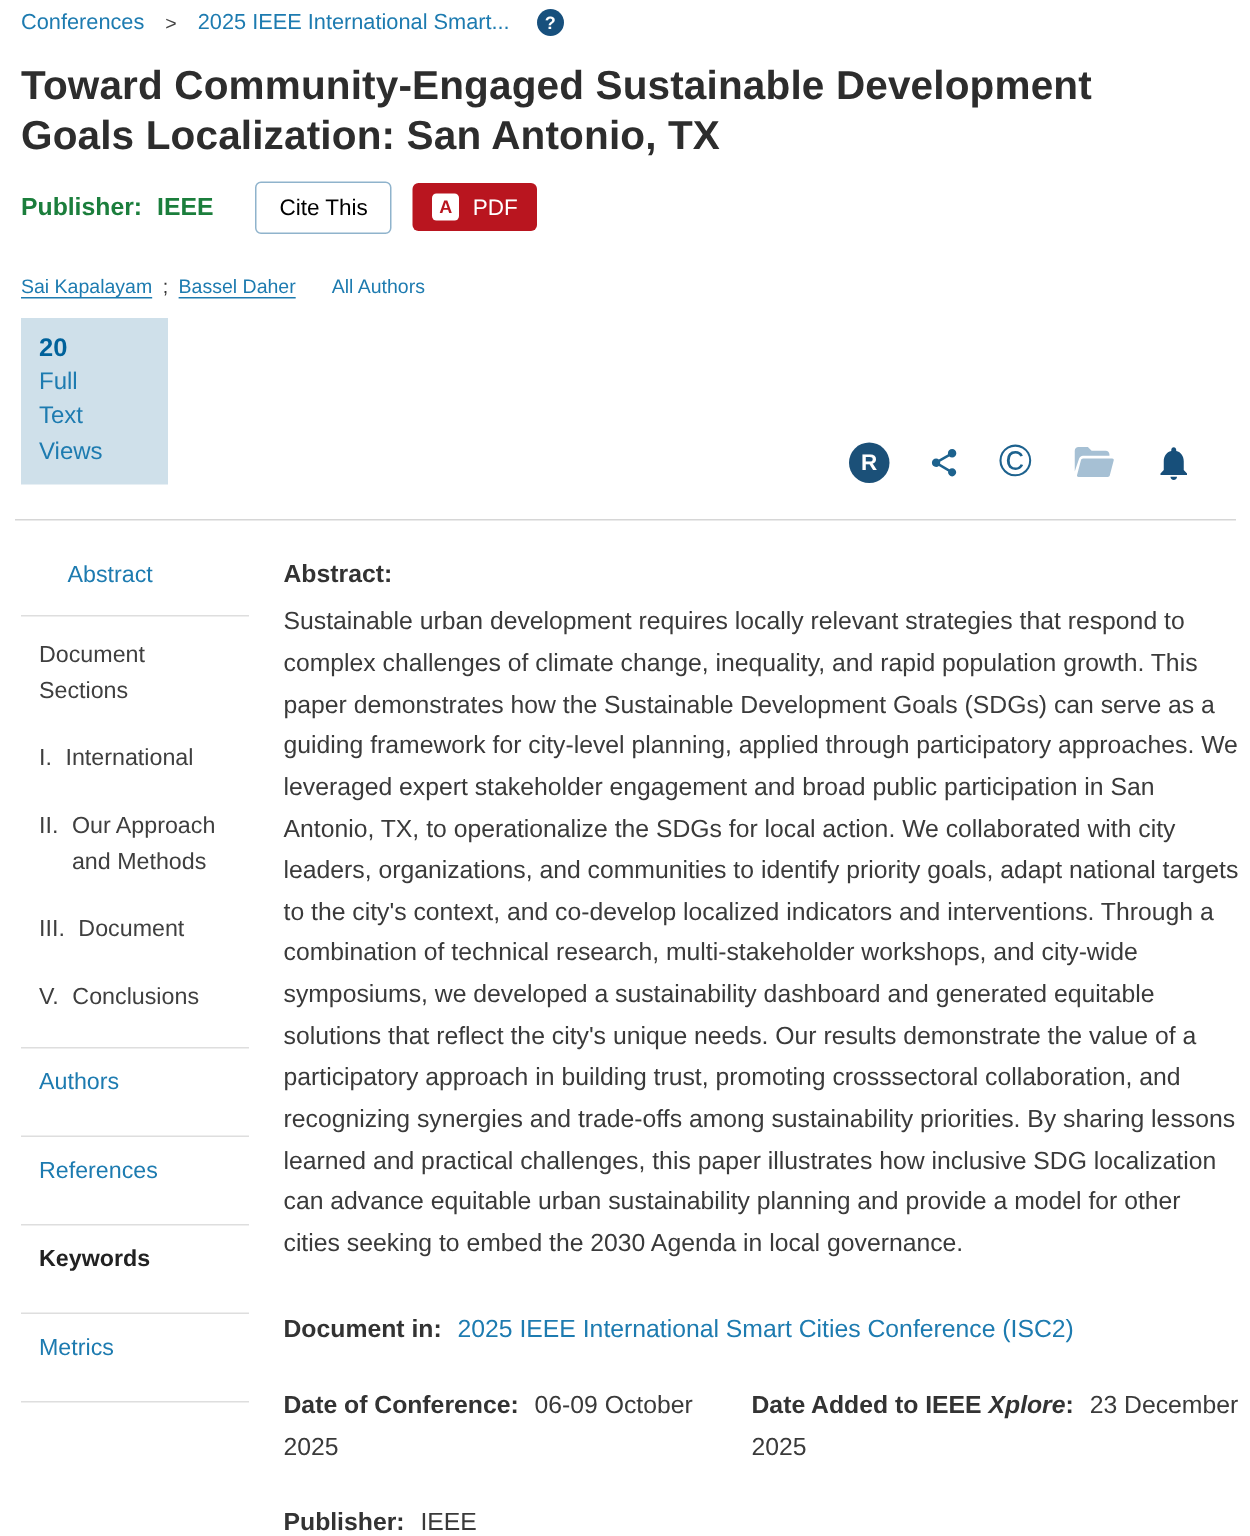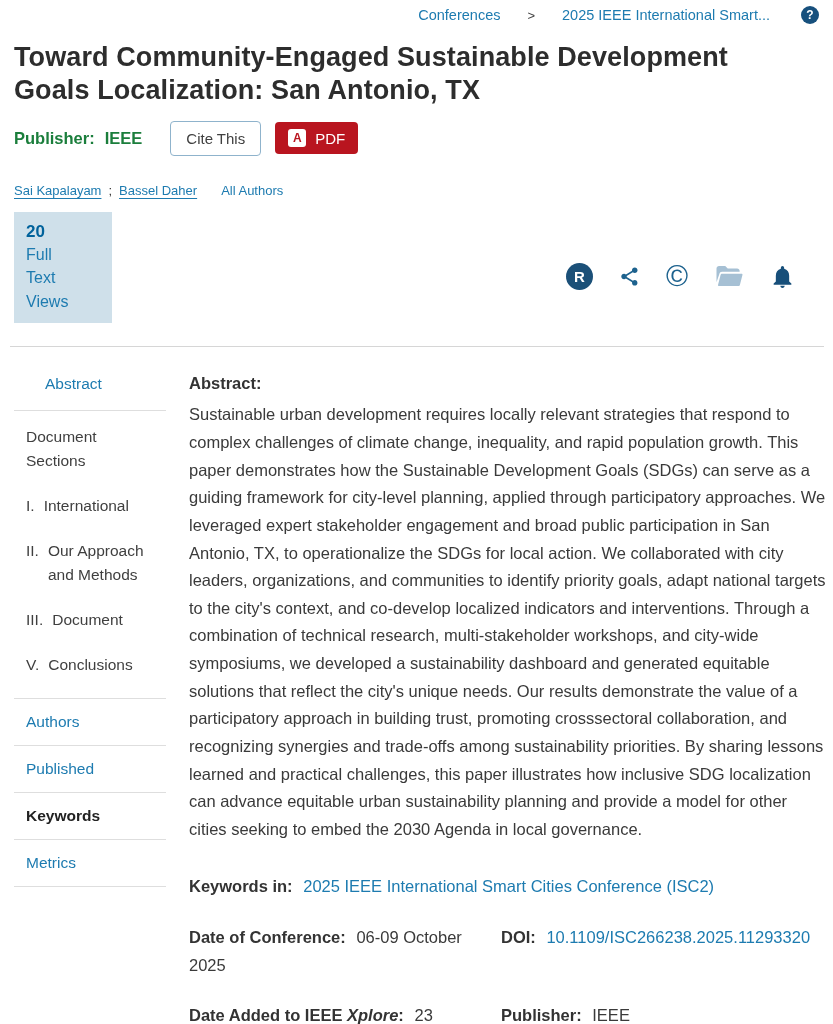--- a/index.html
+++ b/index.html
@@ -6,63 +6,63 @@
   html, body { margin: 0; padding: 0; }
   body {
     width: 833px; height: 1024px; overflow: hidden; position: relative;
     background: #ffffff;
     font-family: "Liberation Sans", "DejaVu Sans", sans-serif;
     color: #333;
   }
   .page { padding: 4px 14px 0 14px; position: relative; }
 
   
-  .breadcrumb { font-size: 14.5px; display: flex; align-items: center; gap: 27px; margin-top: 2px; justify-content: flex-end; }
+  .breadcrumb { font-size: 14.5px; display: flex; align-items: center; gap: 14px; margin-top: 2px; }
   .breadcrumb a { color: #1d7bb0; text-decoration: none; cursor: pointer; }
   .breadcrumb .sep { color: #444; font-size: 13px; }
   .help {
     width: 18px; height: 18px; border-radius: 50%; background: #17507d; color: #fff;
     font-size: 12px; font-weight: 700; display: inline-flex; align-items: center; justify-content: center;
     margin-left: 4px; cursor: pointer;
   }
 
   
   h1.doc-title {
     margin: 17px 0 0 0; font-size: 27px; line-height: 1.22; font-weight: 700;
     color: #2d2d2d; max-width: 792px; letter-spacing: 0.1px;
   }
 
   
   .pub-row { margin-top: 14px; display: flex; align-items: center; }
   .pub-label, .pub-value { color: #1b7e3c; font-weight: 700; font-size: 16.5px; }
   .pub-value { margin-left: 10px; }
   .cite-btn {
     margin-left: 28px; background: #fff; border: 1px solid #8fb3cc; border-radius: 4px;
-    color: #404040; font-size: 15px; padding: 8px 15px; cursor: pointer;
+    color: #000000; font-size: 15px; padding: 8px 15px; cursor: pointer;
     font-family: inherit;
   }
   .pdf-btn {
     margin-left: 14px; background: #b9151f; border: none; border-radius: 4px;
     color: #fff; font-size: 15px; padding: 7px 13px; cursor: pointer;
     display: inline-flex; align-items: center; gap: 9px; font-family: inherit;
   }
   .pdf-glyph {
     width: 18px; height: 18px; background: #fff; border-radius: 3px;
     display: inline-flex; align-items: center; justify-content: center;
     color: #b9151f; font-size: 12px; font-weight: 700;
   }
 
   
   .authors-row { margin-top: 27px; font-size: 13px; display: flex; align-items: baseline; }
   .author { color: #1d7bb0; text-decoration: underline; text-underline-offset: 3px; cursor: pointer; }
   .author-sep { color: #333; margin: 0 7px; }
   .all-authors { margin-left: 24px; color: #1d7bb0; text-decoration: none; cursor: pointer; }
 
   
-  .stats-icons-row { margin-top: 14px; display: flex; justify-content: space-between; align-items: center; }
+  .stats-icons-row { margin-top: 14px; display: flex; justify-content: space-between; align-items: flex-end; }
   .stats-box { width: 98px; background: #cfe0ea; padding: 8px 12px 10px 12px; }
   .stats-count { color: #00629b; font-weight: 700; font-size: 17px; line-height: 23px; }
   .stats-line { color: #1d7bb0; font-size: 16px; line-height: 23.5px; }
   .action-icons { display: flex; align-items: center; gap: 26px; margin: 17px 24px 0 0; }
   .action-icons > span { display: inline-flex; align-items: center; justify-content: center; cursor: pointer; }
   .icon-r {
     width: 27px; height: 27px; border-radius: 50%; background: #1b5078; color: #fff;
     font-weight: 700; font-size: 15px;
   }
   .icon-share svg { width: 21px; height: 21px; fill: #1d628e; }
@@ -76,21 +76,21 @@
   .main { display: flex; }
   .sidebar { width: 152px; flex: none; font-size: 15.5px; }
   .sb-abstract { padding: 28px 0 17px 31px; border-bottom: 1px solid #dedede; }
   .sb-abstract a { color: #1d7bb0; text-decoration: none; cursor: pointer; }
   .sb-heading { margin: 14px 0 0 12px; color: #3f3f3f; line-height: 1.5; width: 96px; }
   .sb-sections { list-style: none; margin: 22px 0 0 12px; padding: 0; color: #3f3f3f; }
   .sb-sections li { display: flex; gap: 9px; margin-bottom: 21px; line-height: 1.55; cursor: pointer; }
   .sb-sections .num { flex: none; }
   .sb-links { border-top: 1px solid #dedede; margin-top: 5px; }
   .sb-links a {
-    display: block; padding: 14px 0 14px 12px; border-bottom: 1px solid #dedede;
+    display: block; padding: 14px 0 26px 12px; border-bottom: 1px solid #dedede;
     color: #1d7bb0; text-decoration: none; cursor: pointer;
   }
   .sb-links a.active { color: #222; font-weight: 700; }
 
   .content { flex: 1; padding-left: 23px; }
   .abstract-heading { margin: 27px 0 0 0; font-size: 16.5px; font-weight: 700; color: #333; }
   .abstract-text { margin: 8px 0 0 0; width: 638px; font-size: 16.5px; line-height: 1.675; color: #3a3a3a; }
   .published-in { margin-top: 34px; font-size: 16.5px; }
   .bold-label { font-weight: 700; color: #333; margin-right: 6px; }
   .published-in a, .doi-link { color: #1d7bb0; text-decoration: none; cursor: pointer; }
@@ -178,43 +178,39 @@
           <span class="num">III.</span>
           <span class="lbl">Document</span>
         </li>
         <li>
           <span class="num">V.</span>
           <span class="lbl">Conclusions</span>
         </li>
       </ul>
       <div class="sb-links">
         <a>Authors</a>
-        <a>Published</a>
+        <a>References</a>
         <a class="active">Keywords</a>
         <a>Metrics</a>
       </div>
     </aside>
 
     <section class="content">
       <h2 class="abstract-heading">Abstract:</h2>
       <p class="abstract-text">Sustainable urban development requires locally relevant strategies that respond to complex challenges of climate change, inequality, and rapid population growth. This paper demonstrates how the Sustainable Development Goals (SDGs) can serve as a guiding framework for city-level planning, applied through participatory approaches. We leveraged expert stakeholder engagement and broad public participation in San Antonio, TX, to operationalize the SDGs for local action. We collaborated with city leaders, organizations, and communities to identify priority goals, adapt national targets to the city's context, and co-develop localized indicators and interventions. Through a combination of technical research, multi-stakeholder workshops, and city-wide symposiums, we developed a sustainability dashboard and generated equitable solutions that reflect the city's unique needs. Our results demonstrate the value of a participatory approach in building trust, promoting crosssectoral collaboration, and recognizing synergies and trade-offs among sustainability priorities. By sharing lessons learned and practical challenges, this paper illustrates how inclusive SDG localization can advance equitable urban sustainability planning and provide a model for other cities seeking to embed the 2030 Agenda in local governance.</p>
 
       <div class="published-in">
-        <span class="bold-label">Keywords in:</span>
+        <span class="bold-label">Document in:</span>
         <a>2025 IEEE International Smart Cities Conference (ISC2)</a>
       </div>
 
       <div class="meta-grid">
         <div class="meta-cell">
           <span class="bold-label">Date of Conference:</span>
           <span>06-09 October 2025</span>
-        </div>
-        <div class="meta-cell">
-          <span class="bold-label">DOI:</span>
-          <a class="doi-link">10.1109/ISC266238.2025.11293320</a>
         </div>
         <div class="meta-cell">
           <span class="bold-label"><span>Date Added to IEEE </span><i>Xplore</i><span>:</span></span>
           <span>23 December 2025</span>
         </div>
         <div class="meta-cell meta-stack">
           <div>
             <span class="bold-label">Publisher:</span>
             <span>IEEE</span>
           </div>

